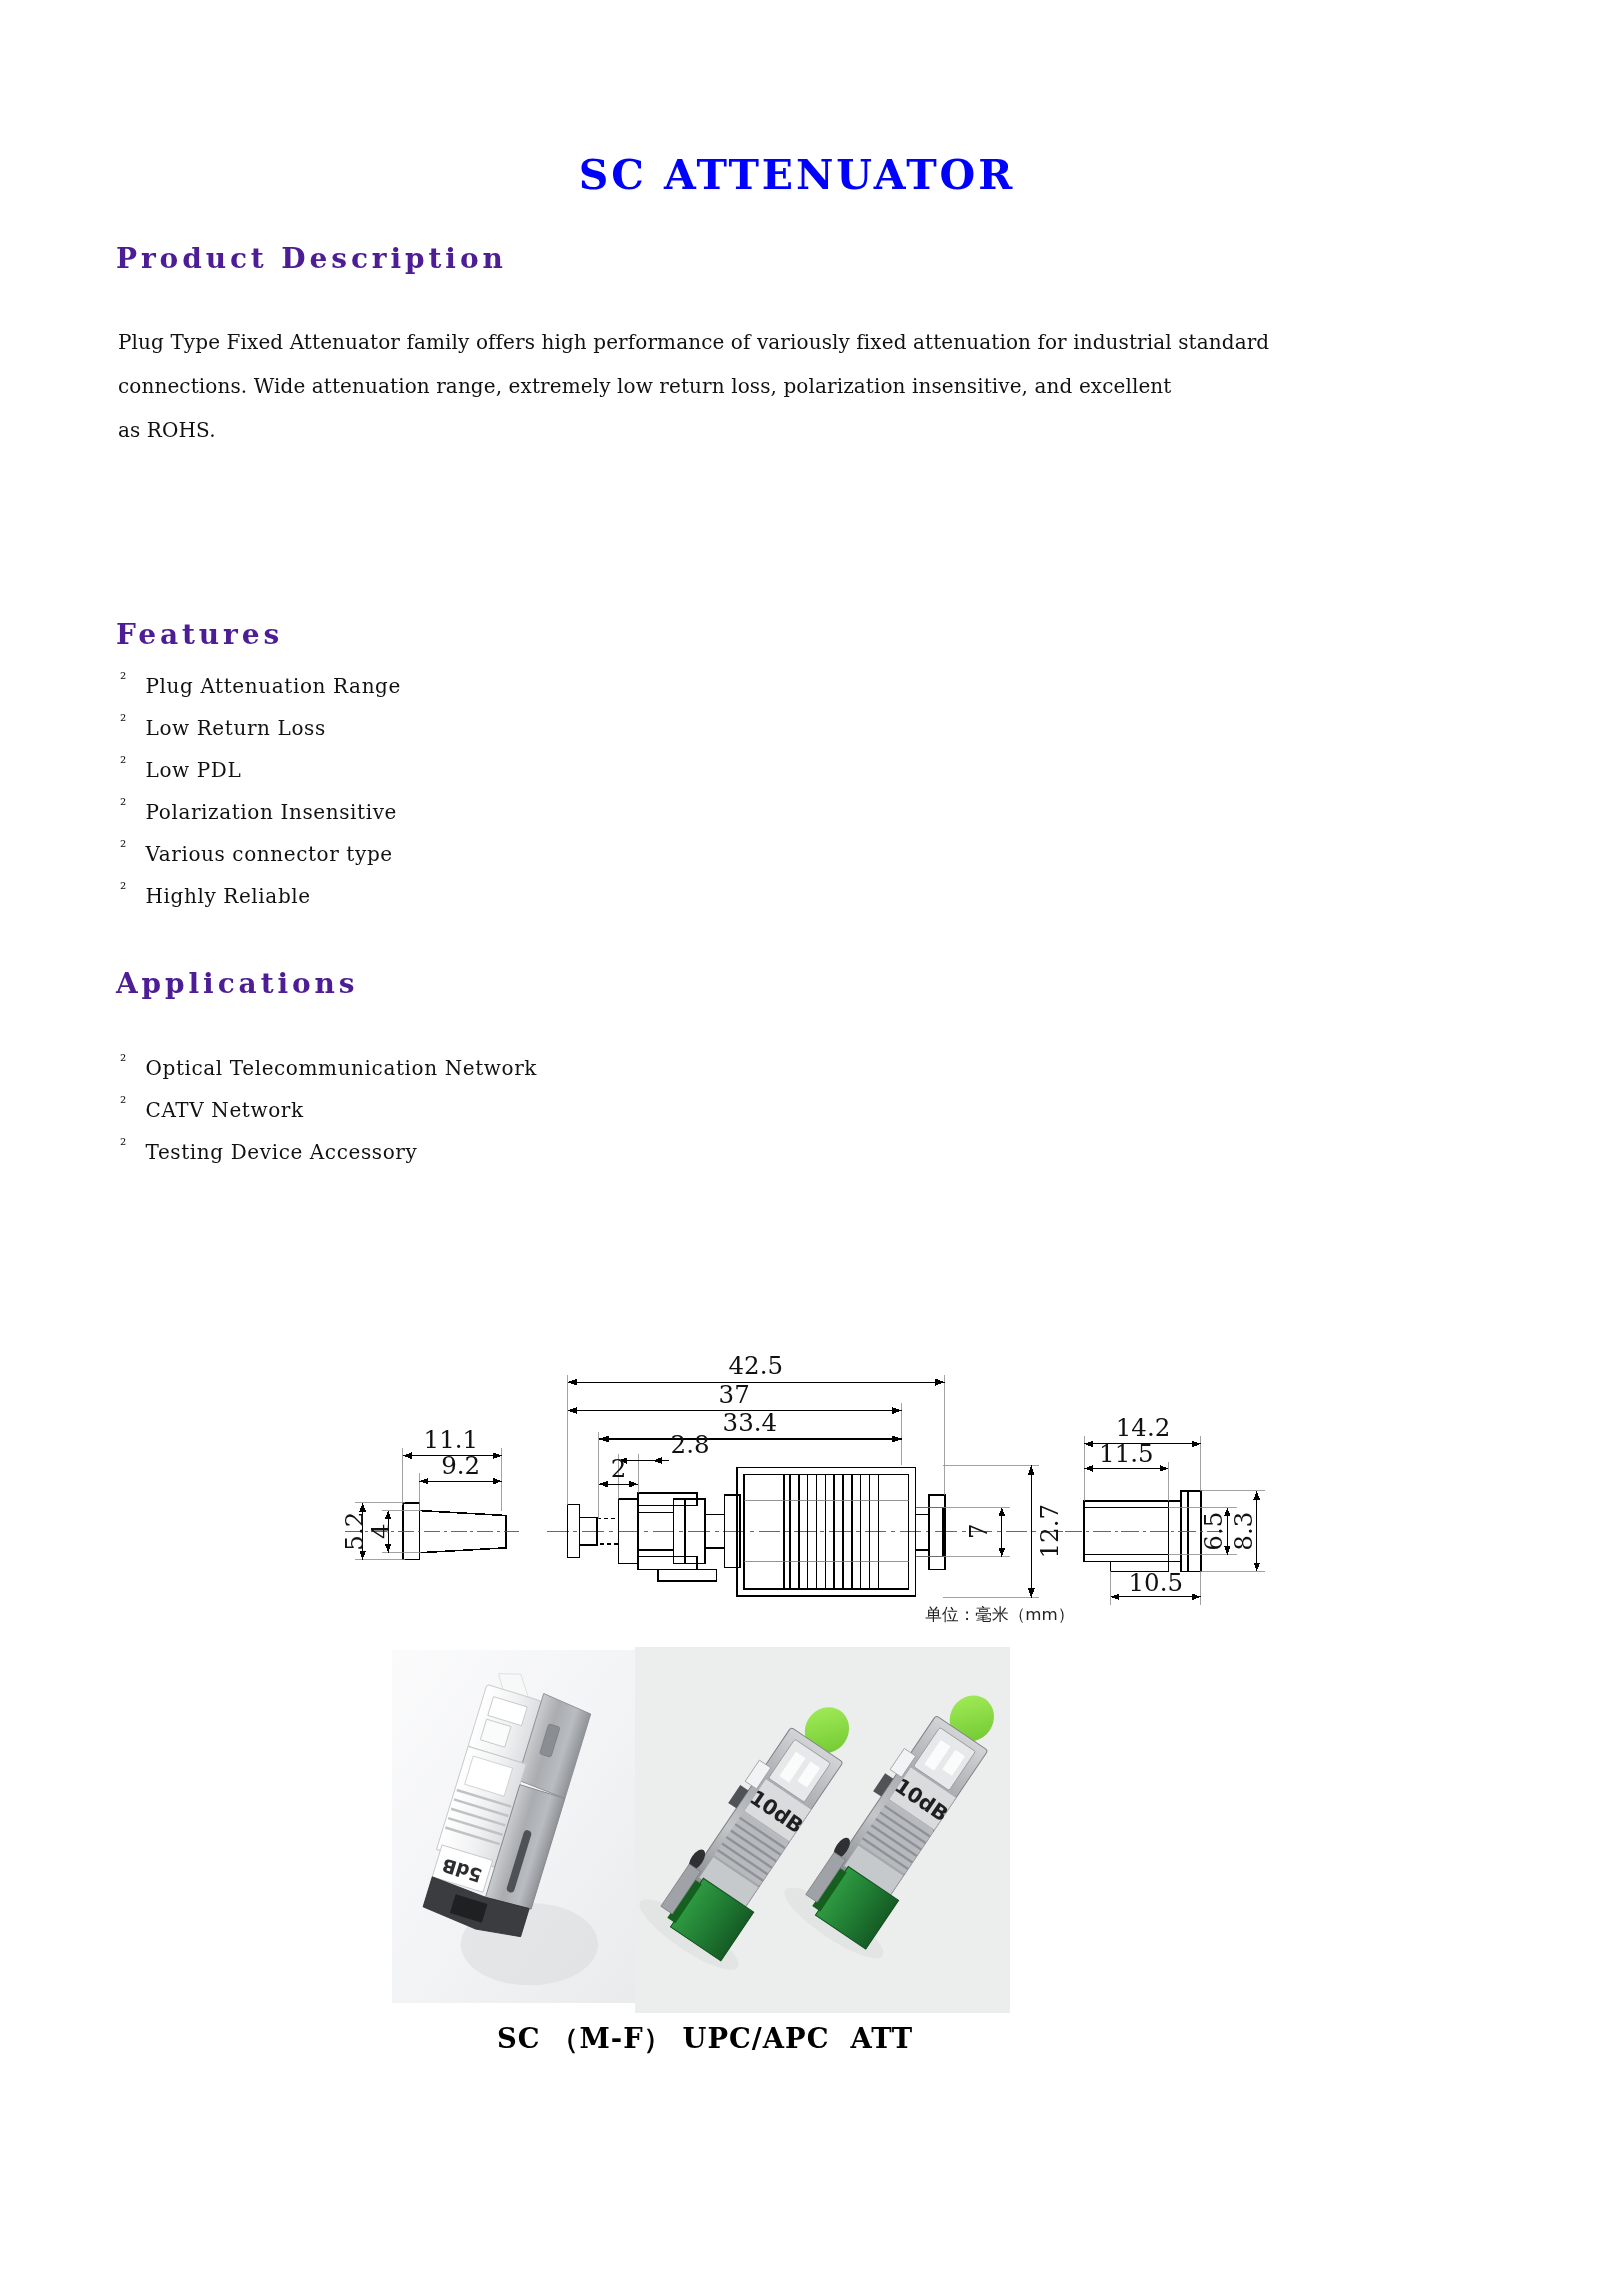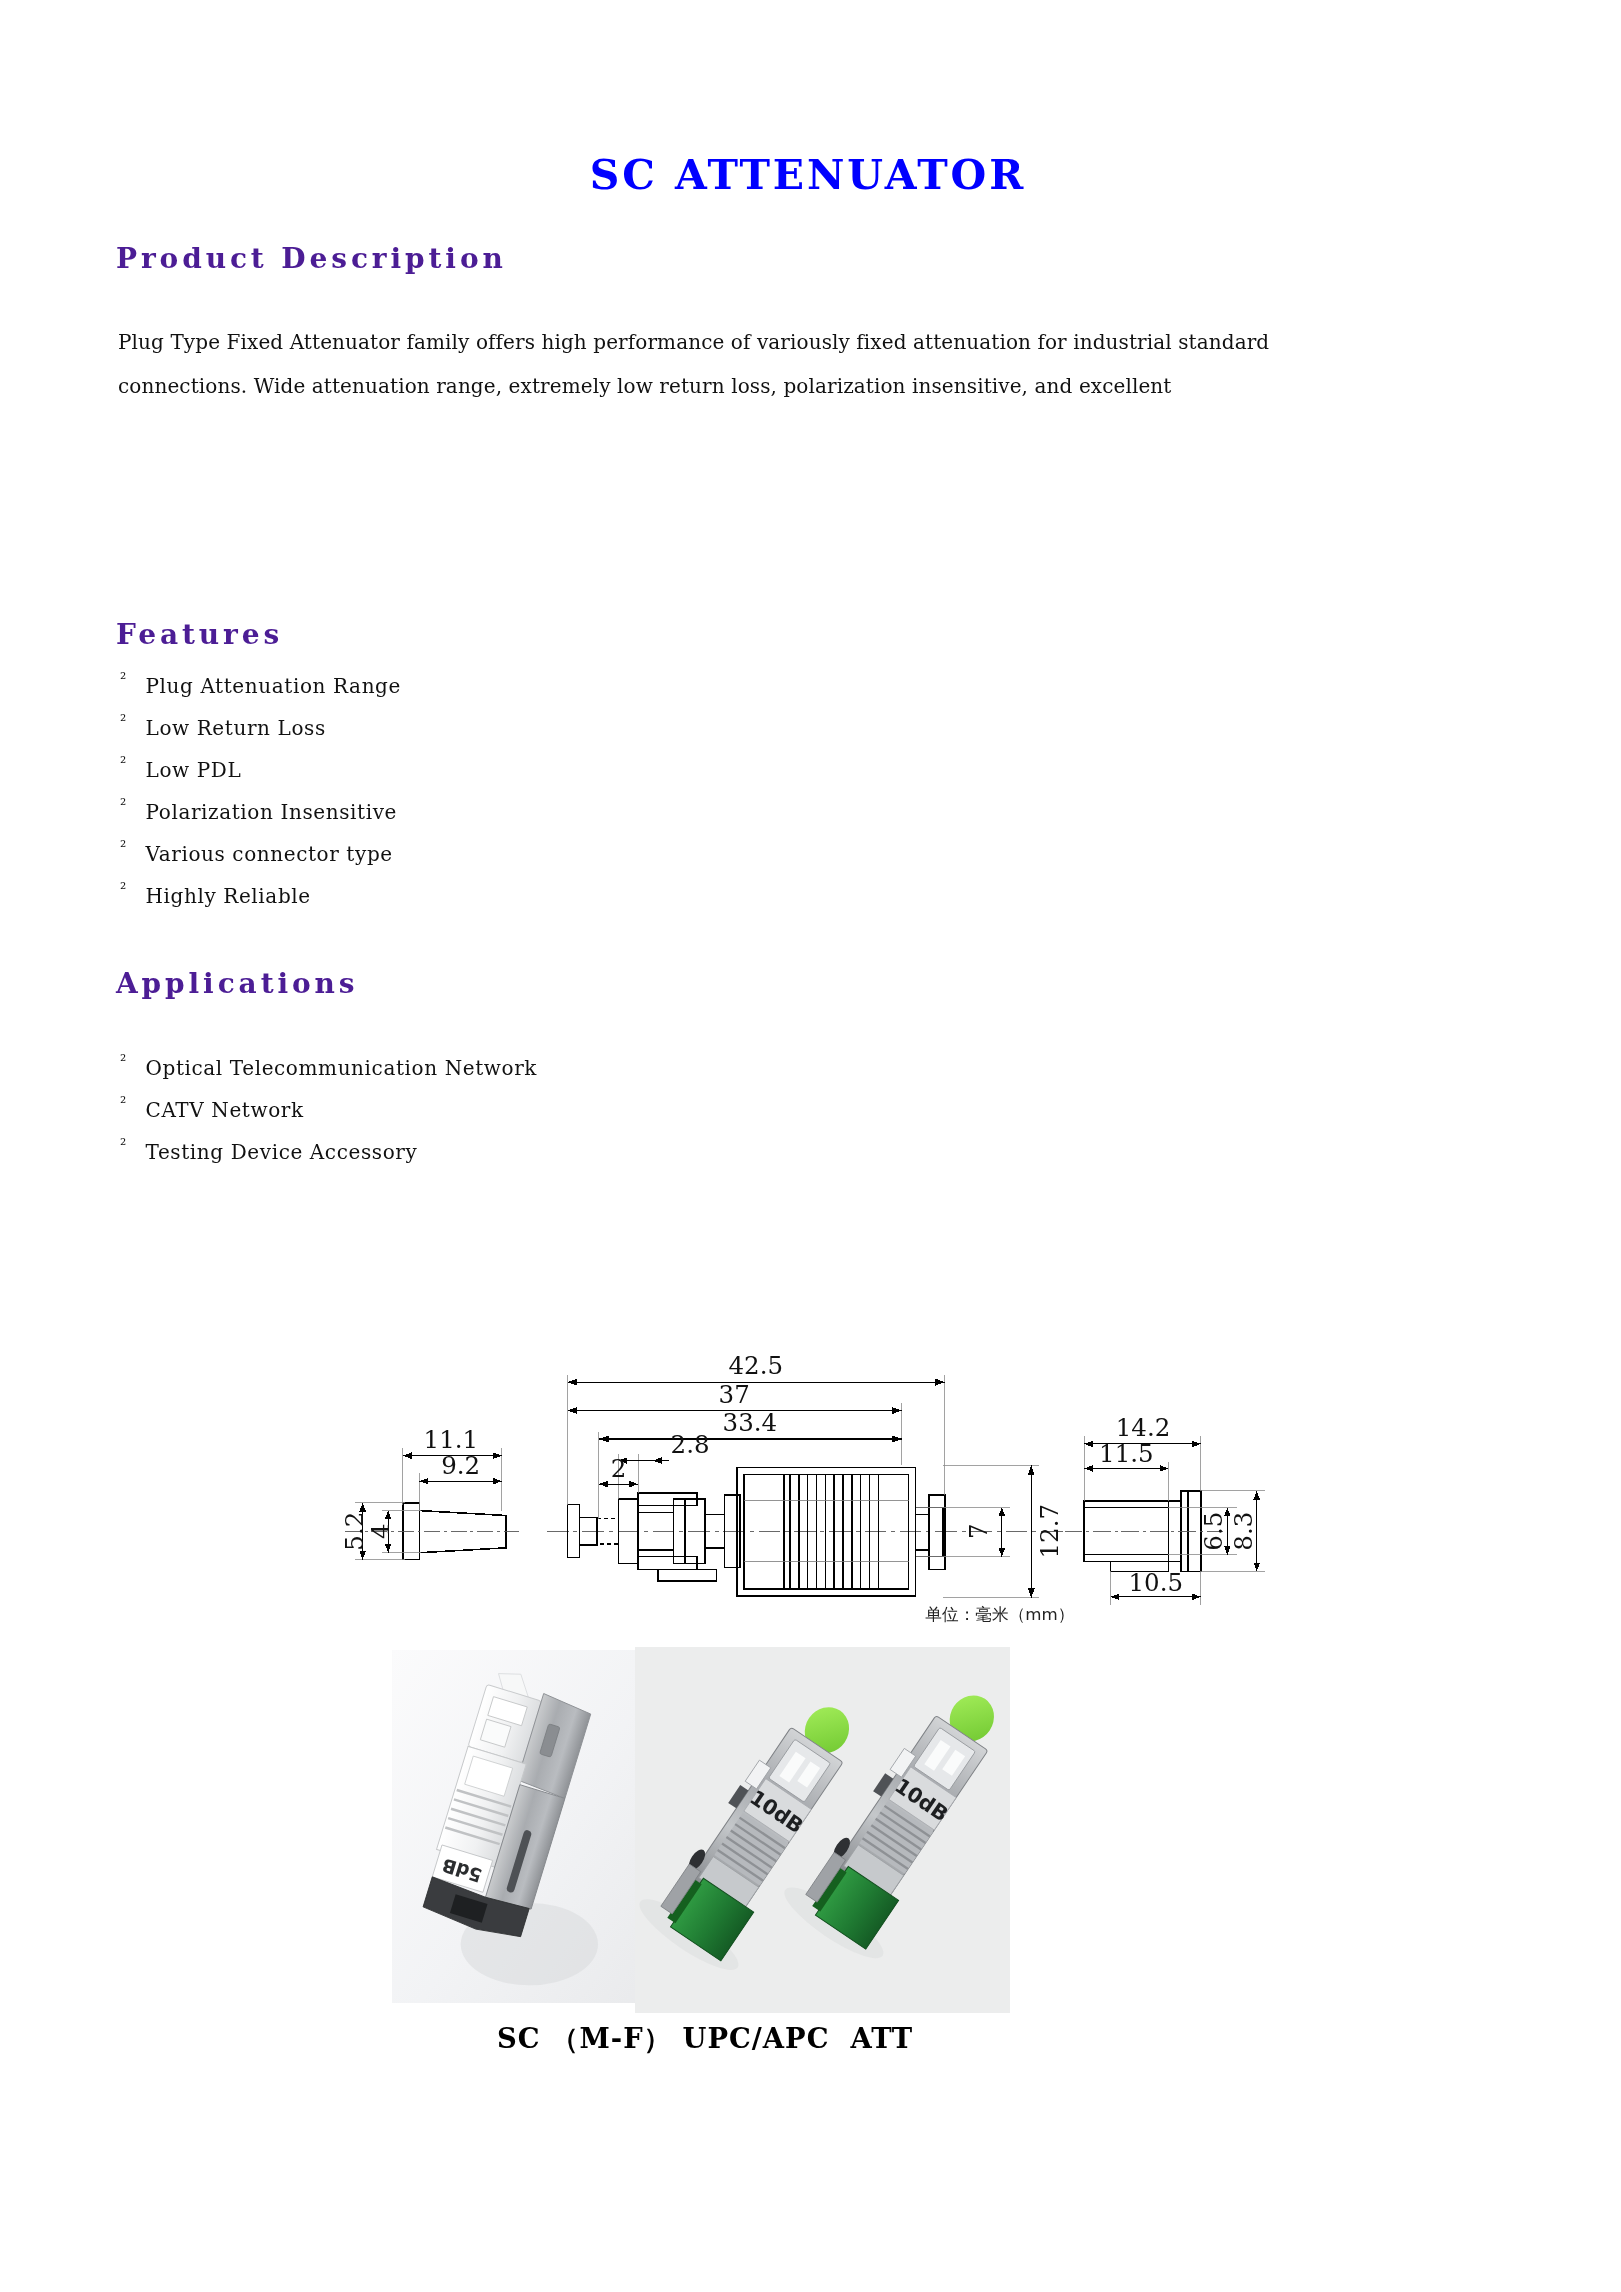--- a/index.html
+++ b/index.html
@@ -19,21 +19,21 @@
   .page {
     position: absolute;
     inset: 0;
     background: #ffffff;
   }
 
   
   .doc-title {
     position: absolute;
     top: 155px;
-    left: 16px;
+    left: 5px;
     width: 1520px;
     text-align: center;
     font-family: "DejaVu Serif", serif;
     font-weight: bold;
     font-size: 41px;
     letter-spacing: 2.9px;
     color: #0000ff;
     line-height: 1;
     white-space: pre;
     padding-left: 32px;
@@ -156,20 +156,21 @@
 
 <div class="page">
 
   <div class="doc-title">SC ATTENUATOR</div>
 
   <div class="section-heading" id="heading-product">Product Description</div>
 
   <div class="paragraph">
     <span class="ln">Plug Type Fixed Attenuator family offers high performance of variously fixed attenuation for industrial standard</span>
     <span class="ln">connections. Wide attenuation range, extremely low return loss, polarization insensitive, and excellent</span>
+    <span class="ln">as ROHS.</span>
   </div>
 
   <div class="section-heading" id="heading-features">Features</div>
 
   <div class="bullet-list" id="features-list">
     <div class="bullet-item">
       <span class="bullet-mark">²</span>
       <span class="bullet-text">Plug Attenuation Range</span>
     </div>
     <div class="bullet-item">

